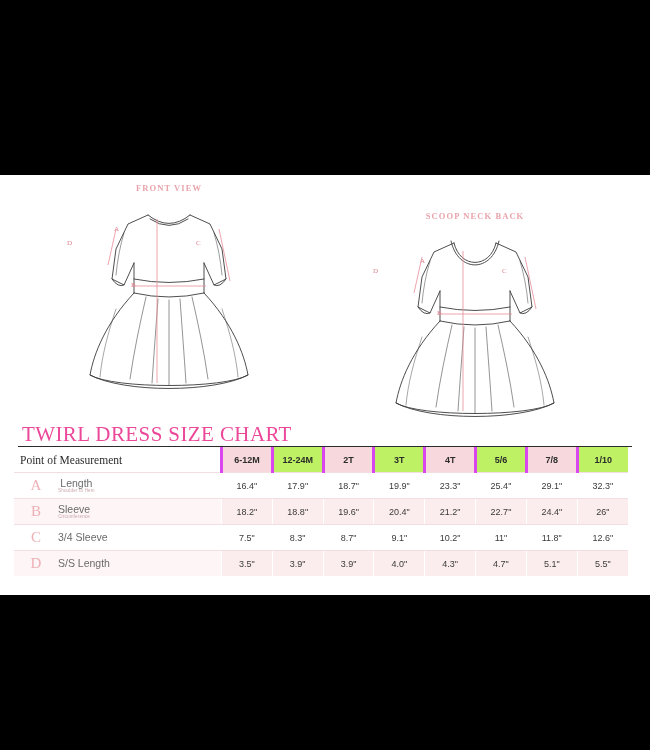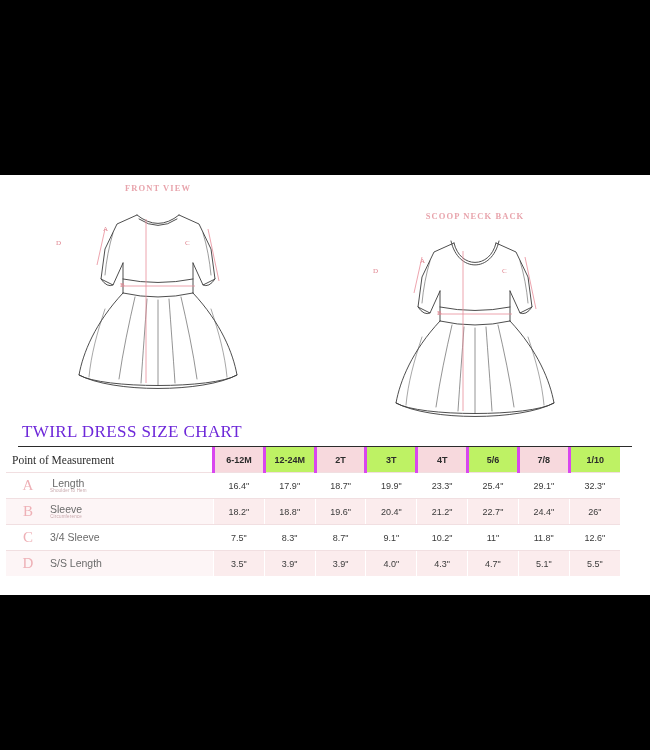--- a/index.html
+++ b/index.html
@@ -35,21 +35,21 @@
     width: 650px;
     height: 245px;
   }
 
   .view-block {
     position: absolute;
     top: 0;
     width: 300px;
     height: 245px;
   }
-  .view-block.front { left: 8px; }
+  .view-block.front { left: 19px; }
   .view-block.back  { left: 325px; margin-top: 28px; }
 
   .view-title {
     text-align: center;
     font-family: "Liberation Serif", serif;
     font-size: 8.5px;
     letter-spacing: 1.1px;
     color: #e8a4ac;
     margin-top: 8px;
     font-weight: bold;
@@ -70,38 +70,38 @@
     font-size: 7px;
     color: #e0848f;
   }
 
   
   .chart-title {
     position: absolute;
     left: 22px;
     top: 247px;
     font-family: "Liberation Serif", serif;
-    font-size: 17px;
+    font-size: 21px;
     letter-spacing: 0.4px;
-    color: #6d28d9;
+    color: #ec4899;
     text-align: center;
   }
   .title-rule {
     position: absolute;
     left: 18px;
     top: 271px;
     width: 614px;
     height: 1px;
     background: #2b2b2b;
   }
 
   
   .table-wrap {
     position: absolute;
-    left: 6px;
+    left: 14px;
     top: 272px;
     width: 614px;
   }
   table.size-chart {
     border-collapse: collapse;
     width: 614px;
     table-layout: fixed;
   }
   table.size-chart th, table.size-chart td {
     padding: 0;

